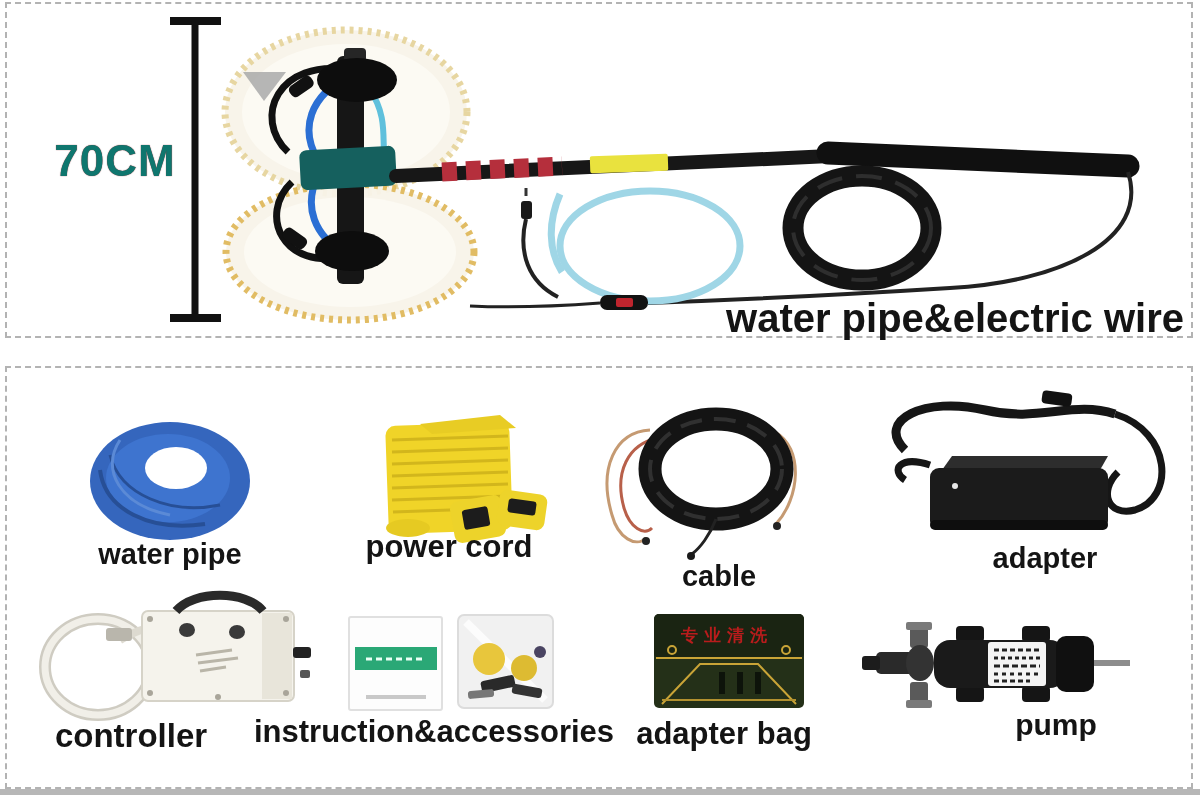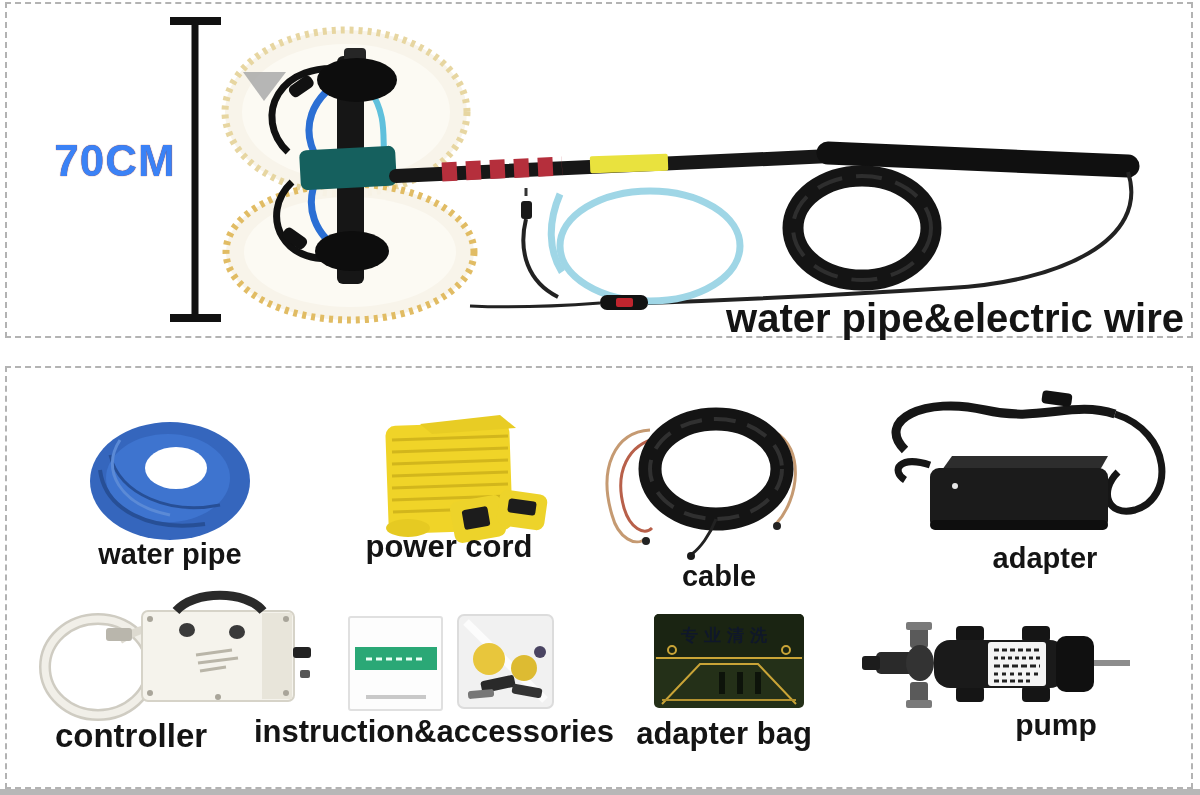--- a/index.html
+++ b/index.html
@@ -12,30 +12,30 @@
   .panel.bottom{left:5px;top:366px;width:1184px;height:419px;}
   .art{position:absolute;left:0;top:0;}
   .lbl{
     position:absolute;transform:translateX(-50%);
     color:#141414;font-weight:bold;white-space:nowrap;letter-spacing:0px;
   }
   .lbl.row1{font-size:29px;}
   .lbl.row2{font-size:31px;}
   .measure{
     position:absolute;left:115px;top:136px;transform:translateX(-50%);
-    color:#3b82f6;font-size:44px;font-weight:bold;letter-spacing:1px;
+    color:#0f766e;font-size:44px;font-weight:bold;letter-spacing:1px;
     text-shadow:0 0 1px #7a1016;
   }
   .caption{
     position:absolute;left:955px;top:296px;transform:translateX(-50%);
     color:#141414;font-size:40px;font-weight:bold;white-space:nowrap;
   }
   .bagprint{
     position:absolute;left:727px;top:624px;transform:translateX(-50%);
-    color:#0f172a;font-size:17px;font-weight:bold;letter-spacing:6px;white-space:nowrap;
+    color:#b91c1c;font-size:17px;font-weight:bold;letter-spacing:6px;white-space:nowrap;
   }
   .bottom-strip{
     position:absolute;left:0;bottom:0;width:1200px;height:6px;background:#b7b7b7;
   }
 </style>
 </head>
 <body>
 
 <div class="stage">
 

